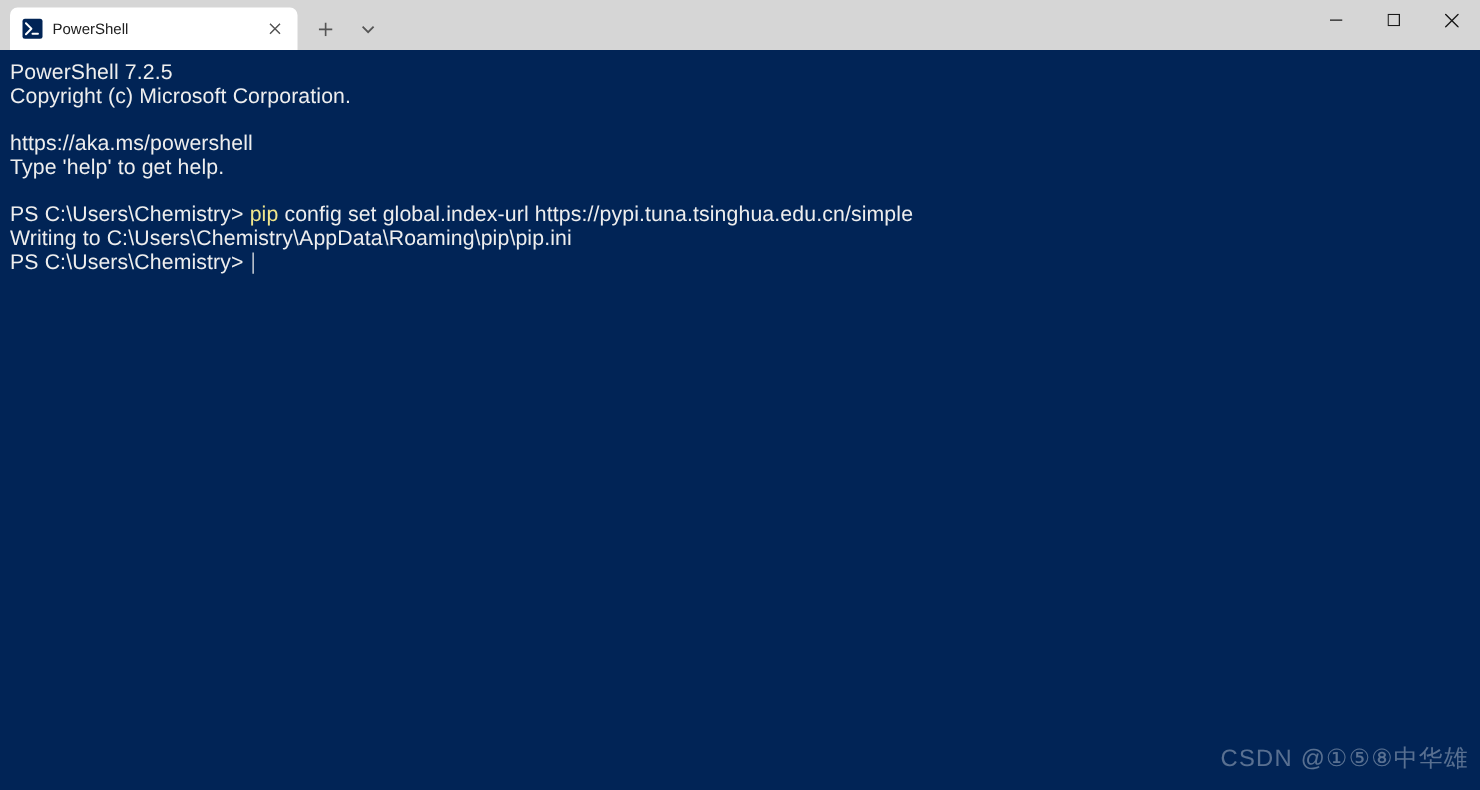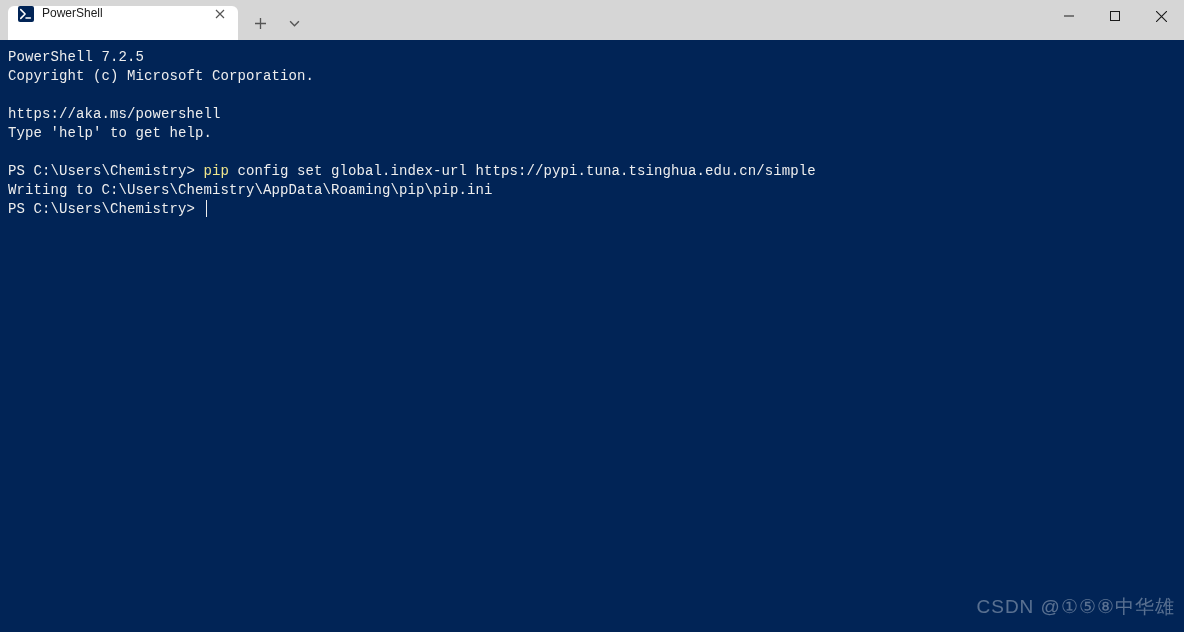--- a/index.html
+++ b/index.html
@@ -25,21 +25,21 @@
       padding-left: 8px;
       position: relative;
     }
 
     .tab {
       background: #ffffff;
       height: 34px;
       width: 230px;
       border-radius: 6px 6px 0 0;
       display: flex;
-      align-items: flex-start;
+      align-items: center;
       padding: 0 10px;
       gap: 8px;
       position: relative;
     }
 
     .tab-icon {
       width: 16px;
       height: 16px;
       background: #012456;
       display: flex;
@@ -107,22 +107,22 @@
       height: 32px;
       display: flex;
       align-items: center;
       justify-content: center;
       color: #1a1a1a;
       cursor: pointer;
     }
 
     .terminal {
       padding: 8px;
-      font-family: Liberation Mono, monospace;
-      font-size: 14px;
+      font-family: Liberation Sans, sans-serif;
+      font-size: 17px;
       line-height: 19px;
       color: #eeeeee;
       white-space: pre;
       letter-spacing: 0.1px;
     }
 
     .highlight {
       color: #f0e68c;
     }
 

